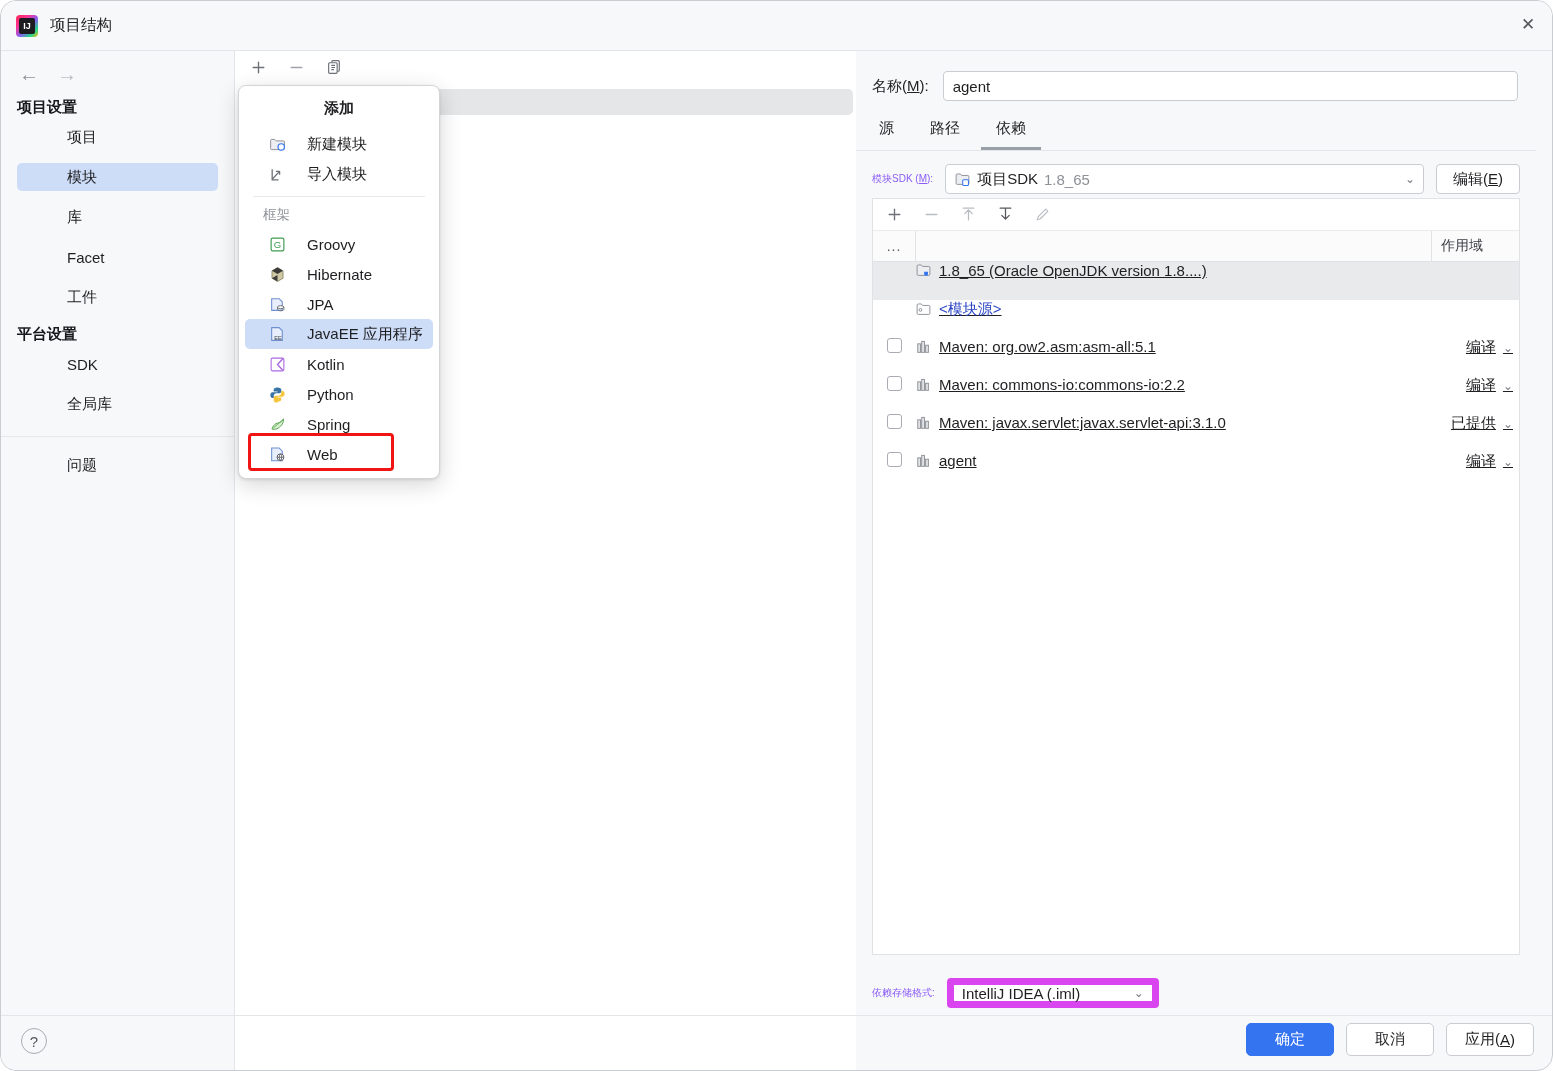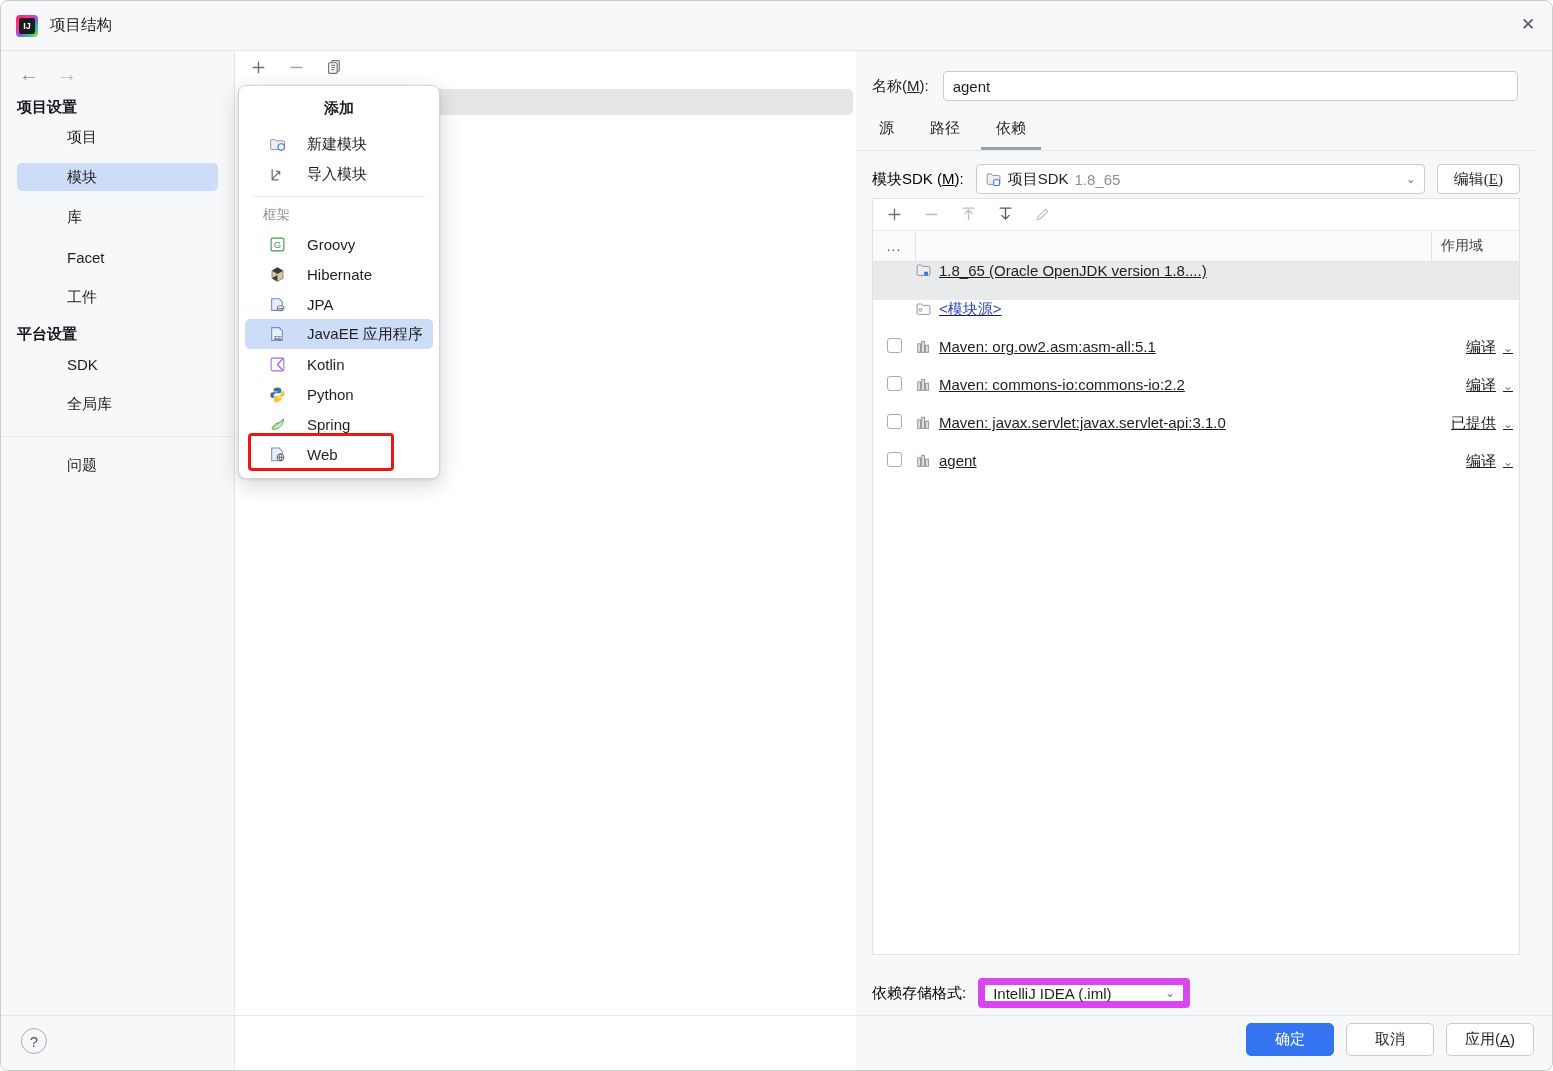--- a/index.html
+++ b/index.html
@@ -5,21 +5,21 @@
   * { box-sizing: border-box; margin: 0; padding: 0; }
   html, body {
     width: 1553px; height: 1071px;
     font-family: "Liberation Sans", "DejaVu Sans", sans-serif;
     background: #ffffff; overflow: hidden;
   }
   .window {
     position: absolute; inset: 0;
     background: #f7f8fa;
     border: 1px solid #c9ccd1;
-    border-radius: 8px;
+    border-radius: 16px;
     overflow: hidden;
   }
 
   
   .titlebar {
     position: absolute; left: 0; top: 0; width: 100%; height: 50px;
     background: #f7f8fa;
     border-bottom: 1px solid #e3e5e8;
     display: flex; align-items: center;
   }
@@ -125,33 +125,33 @@
   }
   .tabs { display: flex; gap: 6px; padding: 14px 0 0 8px; }
   .tab {
     font-size: 15px; color: #1f1f22; padding: 4px 15px 9px 15px;
     border-bottom: 3px solid transparent;
   }
   .tab.active { border-bottom-color: #9aa0a8; }
   .tabs-underline { height: 1px; background: #e3e5e8; margin: 0 0 0 0; }
 
   .sdk-row { display: flex; align-items: center; gap: 12px; padding: 13px 16px 0 16px; }
-  .sdk-label { font-size: 15px; color: #000000; white-space: nowrap; }
+  .sdk-label { font-size: 10px; color: #8b5cf6; white-space: nowrap; }
   .combo {
     flex: 1; height: 30px; background: #fff;
     border: 1px solid #c9ccd1; border-radius: 4px;
     display: flex; align-items: center; padding: 0 8px; gap: 6px;
     font-size: 15px; color: #1f1f22; position: relative;
   }
   .combo .chev { margin-left: auto; color: #7b7e85; font-size: 12px; }
   .muted { color: #8d9096; }
   .btn-edit {
     height: 30px; padding: 0 16px; background: #fff;
     border: 1px solid #c9ccd1; border-radius: 4px;
-    font-size: 15px; color: #1f1f22; font-family: Liberation Serif, serif;
+    font-size: 15px; color: #1f1f22; font-family: Liberation Sans, sans-serif;
   }
 
   
   .dep-panel {
     position: absolute; left: 16px; right: 16px; top: 147px; bottom: 115px;
     background: #ffffff; border: 1px solid #e0e2e5;
   }
   .dep-toolbar {
     height: 32px; display: flex; align-items: center; gap: 15px;
     padding-left: 10px; border-bottom: 1px solid #e9ebed;

